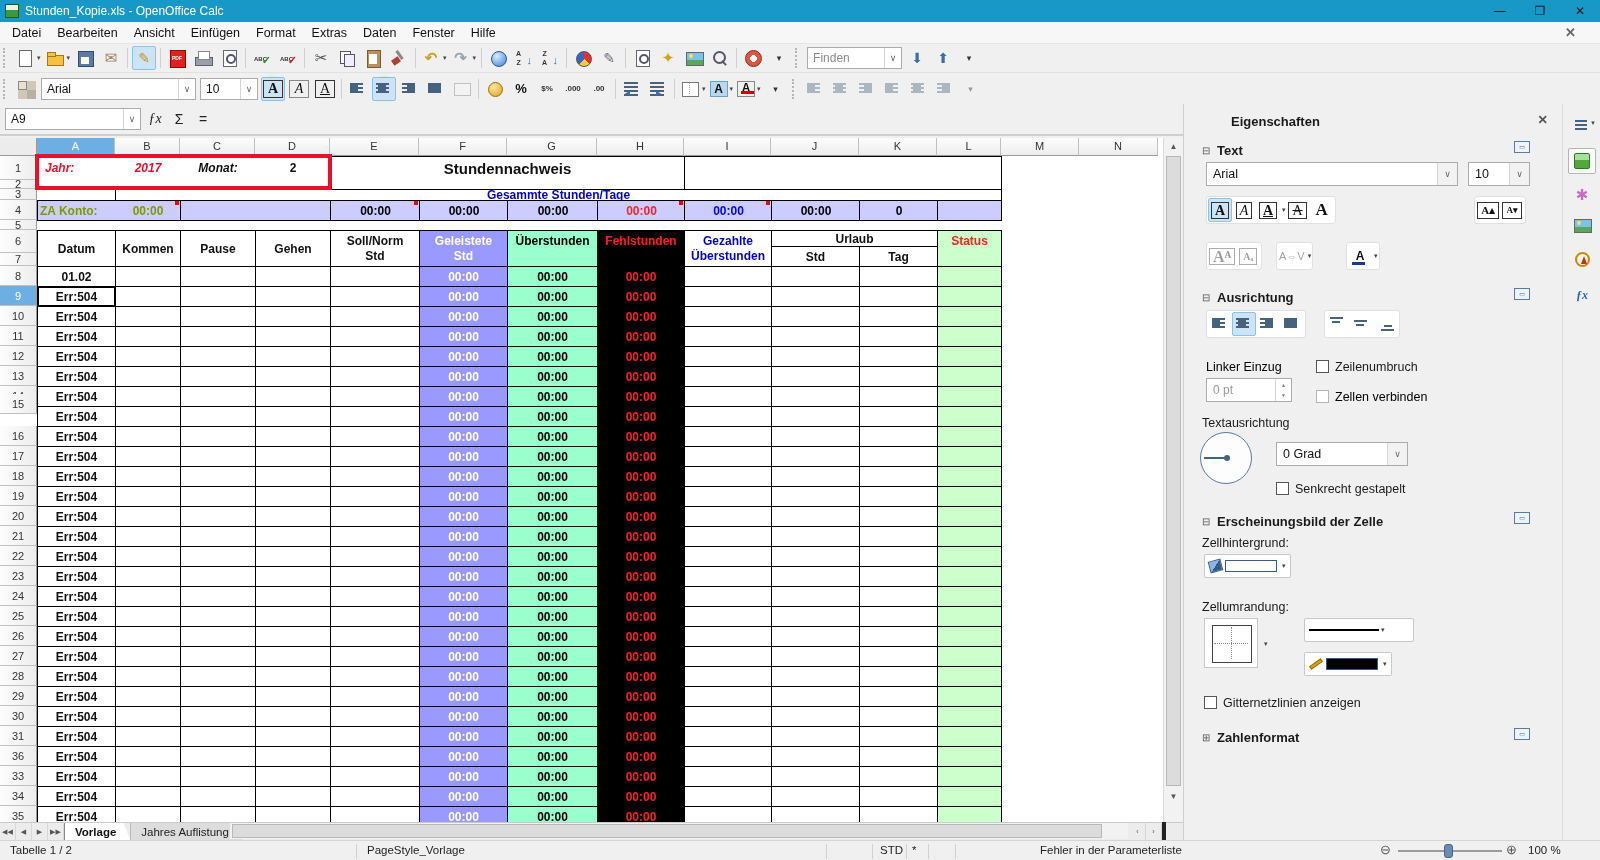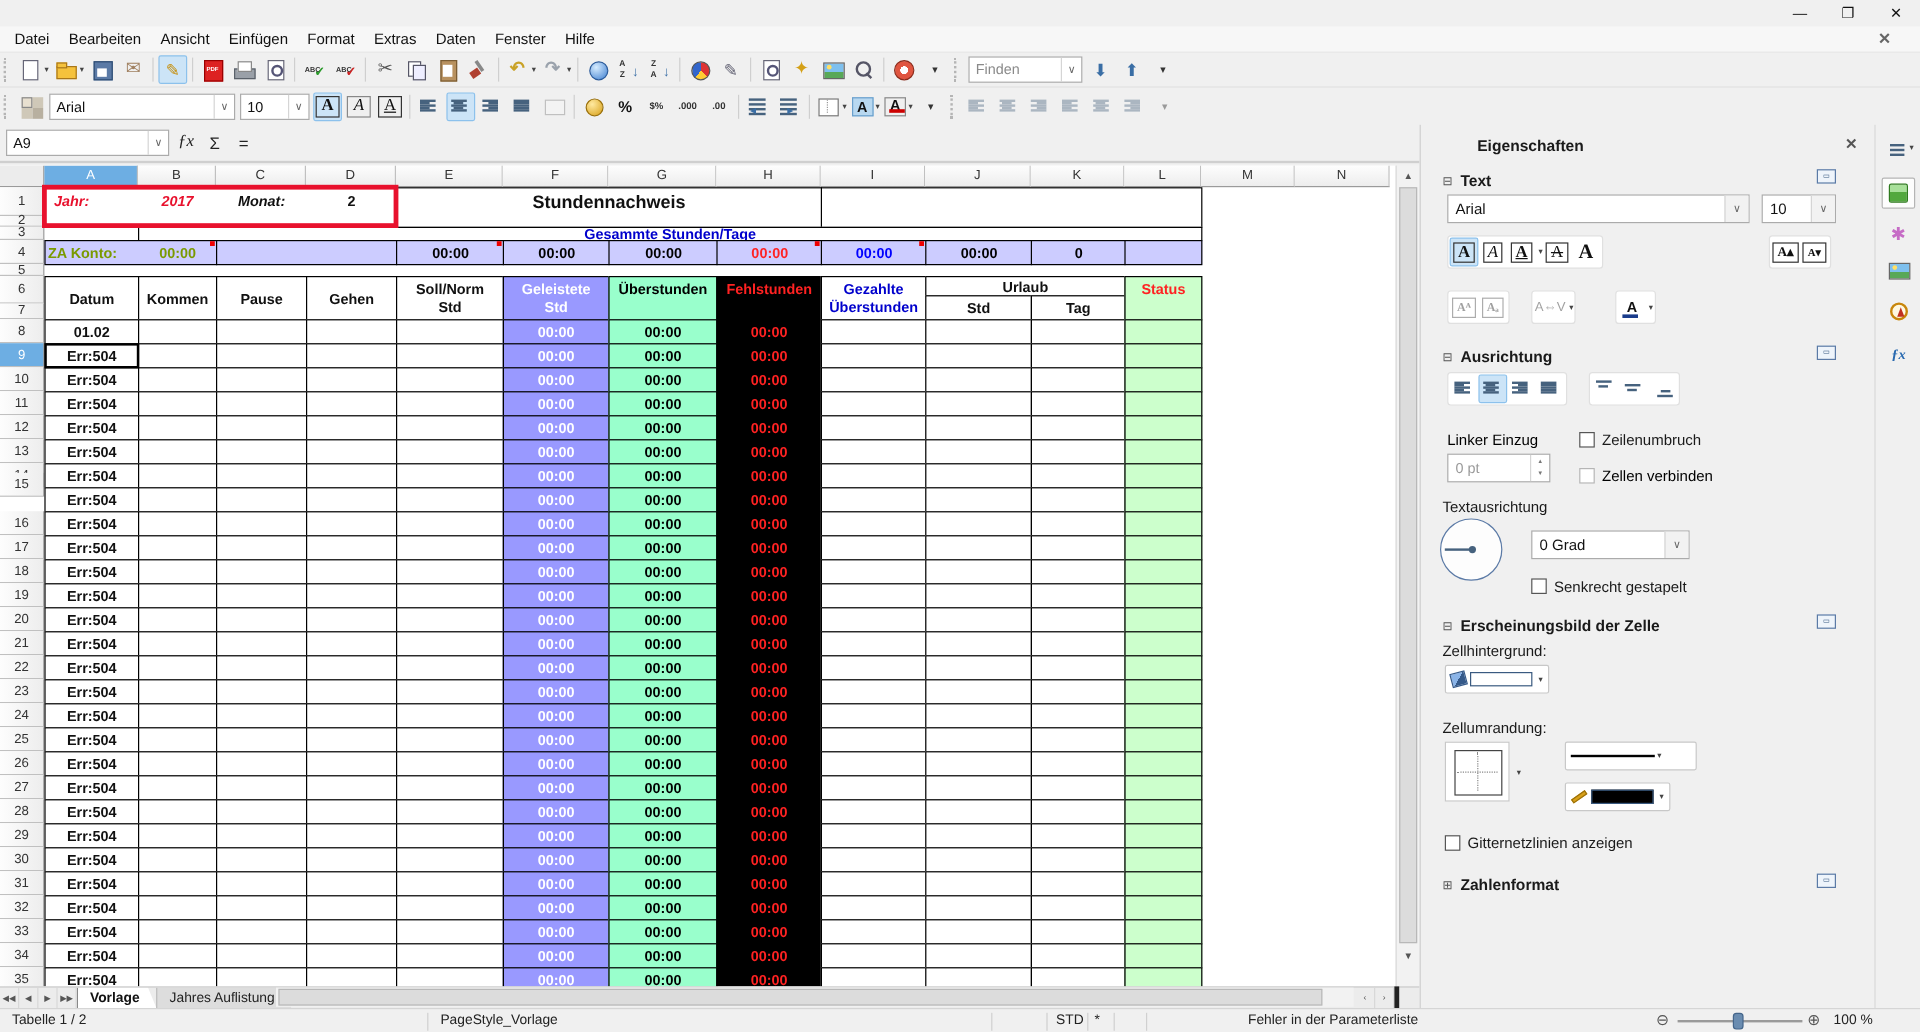--- a/index.html
+++ b/index.html
@@ -170,20 +170,24 @@
   .ic-styles { color:#c66cc6; font-size:15px; }
   .ic-compass { width:15px; height:15px; border:2px solid #c8860b; border-radius:50%; background:#fff8e0; position:relative; }
   .ic-compass::before { content:""; position:absolute; left:4px; top:2px; width:0; height:0; border-left:3px solid transparent; border-right:3px solid transparent; border-bottom:8px solid #c03020; }
   .ic-fx { color:#2a6ab0; font-weight:bold; font-style:italic; font-size:12px; font-family:"Liberation Serif",serif; }
 </style>
 </head>
 <body>
 
 <div id="app">
 
+  <div id="titlebar">
+    <span class="appicon"></span>
+    <span class="title">Stunden_Kopie.xls - OpenOffice Calc</span>
+  </div>
   <div id="winbtns">
     <span>—</span>
     <span>❐</span>
     <span>✕</span>
   </div>
 
   <div id="menubar">
       <span class="menu-item">Datei</span>
       <span class="menu-item">Bearbeiten</span>
       <span class="menu-item">Ansicht</span>
@@ -476,21 +480,21 @@
       <div class="rowhdr" style="top: 408px; height: 20px;">22</div>
       <div class="rowhdr" style="top: 428px; height: 20px;">23</div>
       <div class="rowhdr" style="top: 448px; height: 20px;">24</div>
       <div class="rowhdr" style="top: 468px; height: 20px;">25</div>
       <div class="rowhdr" style="top: 488px; height: 20px;">26</div>
       <div class="rowhdr" style="top: 508px; height: 20px;">27</div>
       <div class="rowhdr" style="top: 528px; height: 20px;">28</div>
       <div class="rowhdr" style="top: 548px; height: 20px;">29</div>
       <div class="rowhdr" style="top: 568px; height: 20px;">30</div>
       <div class="rowhdr" style="top: 588px; height: 20px;">31</div>
-      <div class="rowhdr" style="top: 608px; height: 20px;">32</div>
+      <div class="rowhdr" style="top: 608px; height: 20px;">36</div>
       <div class="rowhdr" style="top: 628px; height: 20px;">33</div>
       <div class="rowhdr" style="top: 648px; height: 20px;">34</div>
       <div class="rowhdr" style="top: 668px; height: 20px;">35</div>
       <div class="cell" style="left: 37px; top: 18px; width: 79px; height: 24px; border: none; color: rgb(232, 17, 45); font-style: italic; justify-content: flex-start; padding-left: 8px; background: transparent;">Jahr:</div>
       <div class="cell" style="left: 115px; top: 18px; width: 66px; height: 24px; border: none; color: rgb(232, 17, 45); font-style: italic; background: transparent;">2017</div>
       <div class="cell" style="left: 180px; top: 18px; width: 76px; height: 24px; border: none; font-style: italic; background: transparent;">Monat:</div>
       <div class="cell" style="left: 255px; top: 18px; width: 76px; height: 24px; border: none; background: transparent;">2</div>
       <div class="cell" style="left: 330px; top: 18px; width: 672px; height: 34px; background: rgb(255, 255, 255);"></div>
       <div class="hline" style="left: 684px; top: 18px; width: 1px; height: 34px;"></div>
       <div class="cell" style="left: 330px; top: 18px; width: 355px; height: 25px; border: none; background: transparent; font-size: 15px;">Stundennachweis</div>
@@ -950,21 +954,21 @@
     <div class="sb-group" style="left:290px;top:92px;">
       <span class="sb-btn">
           <span class="bA" style="font-size:11px;">A▴</span>
         </span>
       <span class="sb-btn">
           <span class="bA" style="font-size:9px;">A▾</span>
         </span>
     </div>
     <div class="sb-group" style="left:22px;top:138px;">
       <span class="sb-btn disabled">
-          <span class="bA" style="font-size:10px;">Aᴬ</span>
+          <span class="bA" style="font-size:16px;">Aᴬ</span>
         </span>
       <span class="sb-btn disabled">
           <span class="bA" style="font-size:10px;">Aₐ</span>
         </span>
     </div>
     <div class="sb-group" style="left:92px;top:138px;">
       <span class="sb-btn disabled">
           <span style="font-size:11px;">A⇔V</span>
         </span>
       <span class="dd">▾</span>

